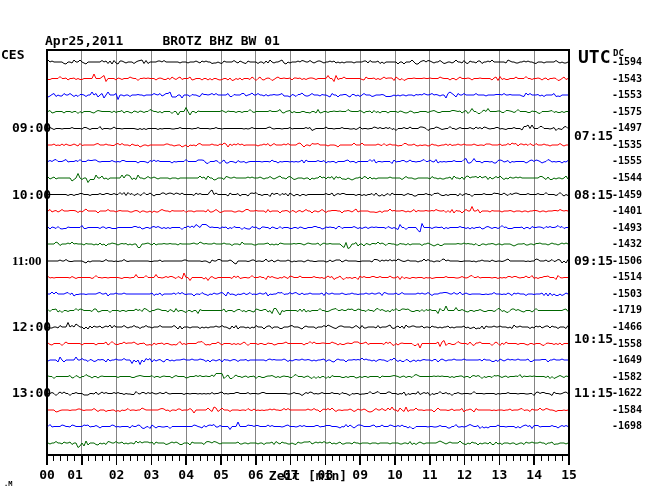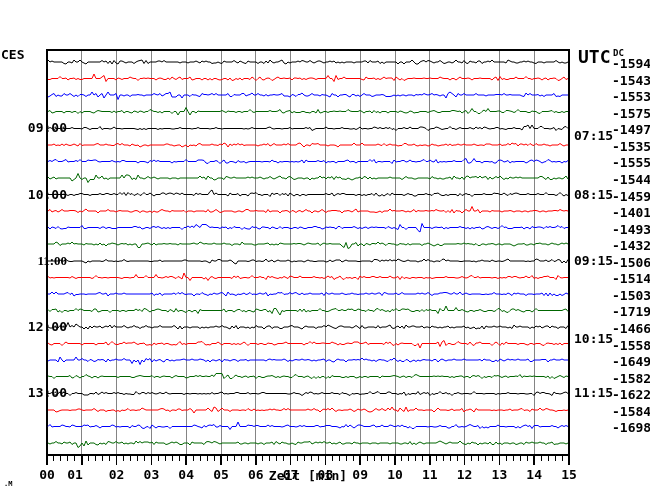--- a/index.html
+++ b/index.html
@@ -6,32 +6,33 @@
   .screen{
     position:relative;width:650px;height:494px;background:#ffffff;overflow:hidden;
     font-family:"DejaVu Sans Mono","Liberation Mono",monospace;color:#000000;
   }
   .lbl{position:absolute;white-space:pre;line-height:1;}
   .title{left:45px;top:34px;font-size:13px;font-weight:bold;}
   .tz-left{left:1px;top:48px;font-size:13px;font-weight:bold;}
   .tz-right{left:578px;top:48px;font-size:18px;font-weight:bold;}
   .dc-header{left:613px;top:49px;font-size:9px;font-weight:bold;}
   .hour-label{position:absolute;font-size:13px;font-weight:bold;line-height:1;white-space:pre;}
-  .hour-left{left:0;width:67px;text-align:right;}
+  .hour-left{left:12px;width:67px;text-align:left;}
   .hour-right{left:574px;width:46px;text-align:left;}
-  .dc-value{position:absolute;left:612px;font-size:13px;font-weight:bold;line-height:1;white-space:pre;}
+  .dc-value{position:absolute;left:612px;font-size:10px;font-weight:bold;line-height:1;white-space:pre;}
   .xtick{position:absolute;width:30px;text-align:center;font-size:13px;font-weight:bold;line-height:1;}
   .xlabel{left:208px;top:469px;width:200px;text-align:center;font-size:13px;font-weight:bold;}
   .corner{left:4px;top:481px;font-size:7px;font-weight:bold;}
   svg{position:absolute;left:0;top:0;}
 </style>
 </head>
 <body>
 
 <div class="screen">
+  <div class="lbl title">Apr25,2011     BROTZ BHZ BW 01</div>
   <div class="lbl tz-left">CES</div>
   <div class="lbl tz-right">UTC</div>
   <div class="lbl dc-header">DC</div>
 
   <svg id="plot" width="650" height="494">
       <line x1="81.8" y1="50" x2="81.8" y2="455" stroke="#848484" stroke-width="1" shape-rendering="crispEdges"></line>
       <line x1="116.6" y1="50" x2="116.6" y2="455" stroke="#848484" stroke-width="1" shape-rendering="crispEdges"></line>
       <line x1="151.4" y1="50" x2="151.4" y2="455" stroke="#848484" stroke-width="1" shape-rendering="crispEdges"></line>
       <line x1="186.2" y1="50" x2="186.2" y2="455" stroke="#848484" stroke-width="1" shape-rendering="crispEdges"></line>
       <line x1="221" y1="50" x2="221" y2="455" stroke="#848484" stroke-width="1" shape-rendering="crispEdges"></line>

